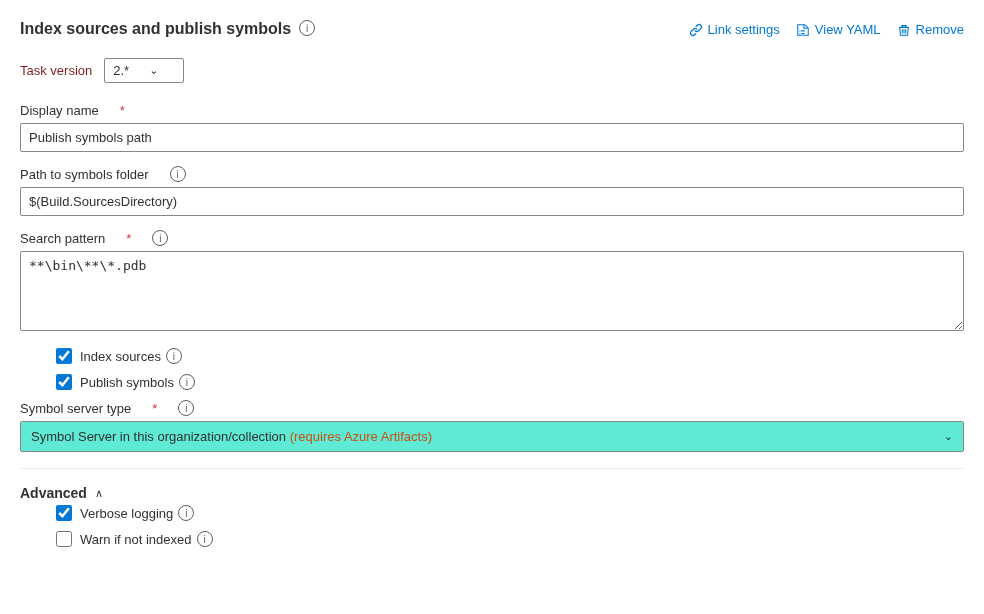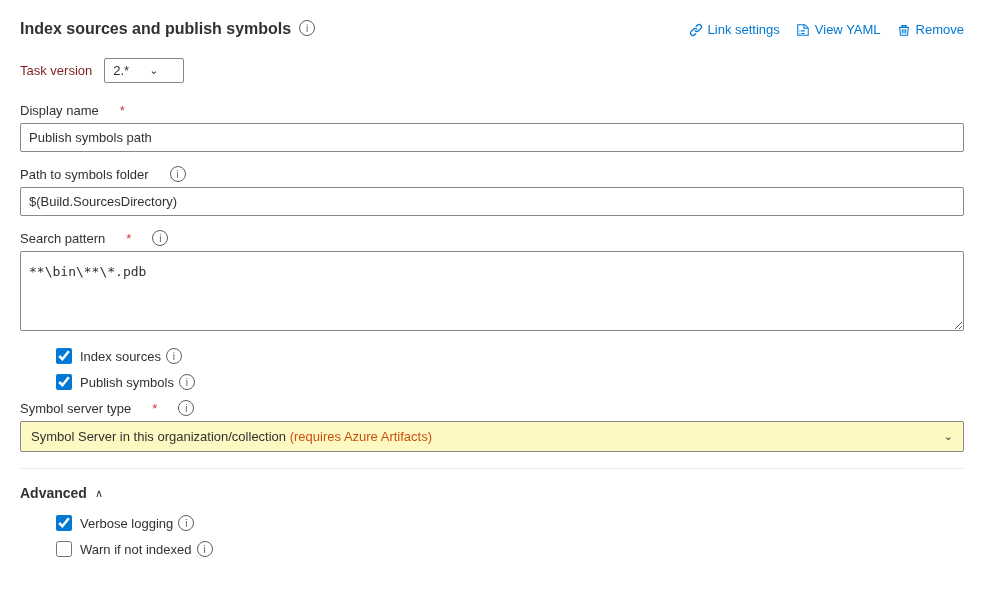--- a/index.html
+++ b/index.html
@@ -103,21 +103,21 @@
       padding: 6px 8px;
       font-size: 13px;
       font-family: inherit;
       color: #323130;
       outline: none;
     }
     .form-textarea {
       width: 100%;
       border: 1px solid #8a8886;
       border-radius: 2px;
-      padding: 12px 8px;
+      padding: 6px 8px;
       font-size: 13px;
       font-family: "Consolas", monospace;
       color: #323130;
       outline: none;
       resize: vertical;
       min-height: 80px;
     }
 
     .checkbox-row {
       display: flex;
@@ -143,21 +143,21 @@
     }
 
     .select-row {
       position: relative;
       display: flex;
       align-items: center;
       border: 1px solid #8a8886;
       border-radius: 2px;
       padding: 7px 10px;
       cursor: pointer;
-      background: #fef9c3;
+      background: #5eead4;
       font-size: 13px;
       width: 100%;
     }
     .select-row-text {
       flex: 1;
       color: #323130;
     }
     .select-row-text span.azure {
       color: #ca5010;
     }
@@ -169,21 +169,21 @@
     .divider {
       border: none;
       border-top: 1px solid #edebe9;
       margin: 16px 0;
     }
 
     .advanced-header {
       display: flex;
       align-items: center;
       gap: 8px;
-      margin-bottom: 14px;
+      margin-bottom: 4px;
       cursor: pointer;
     }
     .advanced-title {
       font-size: 14px;
       font-weight: 600;
       color: #323130;
     }
     .chevron-up { font-size: 11px; color: #323130; }
   </style>
 </head>

